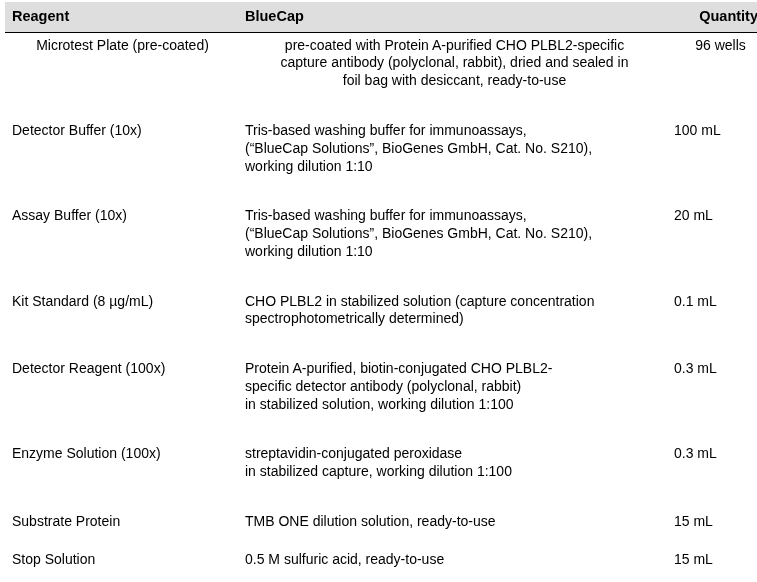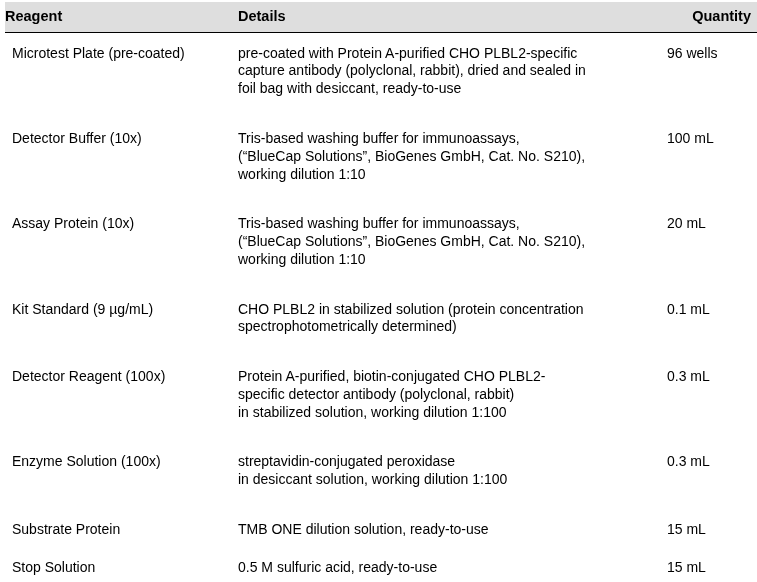--- a/index.html
+++ b/index.html
@@ -34,39 +34,40 @@
   }
   thead th {
     font-size: 14.5px;
     font-weight: bold;
     text-align: left;
     padding: 6px 0 7px 0;
     border-bottom: 1.6px solid #000000;
     vertical-align: bottom;
     line-height: 1.15;
   }
-  th.col-reagent { width: 227px; padding-left: 0; }
+  th.col-reagent { width: 227px; padding-left: 7px; }
   th.col-details { width: 427px; padding-left: 6px; }
   th.col-quantity {
     width: 86px;
     text-align: right;
     padding-right: 10px;
   }
 
   
   tbody td {
     font-size: 14px;
     line-height: 1.27;
     vertical-align: top;
     padding-top: 7px;
     padding-bottom: 25px;
     background: #ffffff;
   }
   tbody tr:first-child td {
-    padding-top: 12px;
+    padding-top: 4px;
+    text-align: center;
   }
   td.col-reagent {
     padding-left: 7px;
     padding-right: 6px;
   }
   td.col-details {
     padding-left: 6px;
     padding-right: 8px;
     white-space: pre-line;
     margin-left: 33px;
@@ -87,63 +88,63 @@
   }
 </style>
 </head>
 <body>
 
 <div class="kit-table-wrap">
   <table class="kit-table">
     <thead>
       <tr>
         <th class="col-reagent">Reagent</th>
-        <th class="col-details">Details</th>
+        <th class="col-details">BlueCap</th>
         <th class="col-quantity">Quantity</th>
       </tr>
     </thead>
     <tbody>
         <tr>
           <td class="col-reagent">Microtest Plate (pre-coated)</td>
           <td class="col-details">pre-coated with Protein A-purified CHO PLBL2-specific
 capture antibody (polyclonal, rabbit), dried and sealed in
 foil bag with desiccant, ready-to-use</td>
           <td class="col-quantity">96 wells</td>
         </tr>
         <tr>
           <td class="col-reagent">Detector Buffer (10x)</td>
           <td class="col-details">Tris-based washing buffer for immunoassays,
 (“BlueCap Solutions”, BioGenes GmbH, Cat. No. S210),
 working dilution 1:10</td>
           <td class="col-quantity">100 mL</td>
         </tr>
         <tr>
-          <td class="col-reagent">Assay Protein (10x)</td>
+          <td class="col-reagent">Assay Buffer (10x)</td>
           <td class="col-details">Tris-based washing buffer for immunoassays,
 (“BlueCap Solutions”, BioGenes GmbH, Cat. No. S210),
 working dilution 1:10</td>
           <td class="col-quantity">20 mL</td>
         </tr>
         <tr>
-          <td class="col-reagent">Kit Standard (9 µg/mL)</td>
-          <td class="col-details">CHO PLBL2 in stabilized solution (protein concentration
+          <td class="col-reagent">Kit Standard (8 µg/mL)</td>
+          <td class="col-details">CHO PLBL2 in stabilized solution (capture concentration
 spectrophotometrically determined)</td>
           <td class="col-quantity">0.1 mL</td>
         </tr>
         <tr>
           <td class="col-reagent">Detector Reagent (100x)</td>
           <td class="col-details">Protein A-purified, biotin-conjugated CHO PLBL2-
 specific detector antibody (polyclonal, rabbit)
 in stabilized solution, working dilution 1:100</td>
           <td class="col-quantity">0.3 mL</td>
         </tr>
         <tr>
           <td class="col-reagent">Enzyme Solution (100x)</td>
           <td class="col-details">streptavidin-conjugated peroxidase
-in desiccant solution, working dilution 1:100</td>
+in stabilized capture, working dilution 1:100</td>
           <td class="col-quantity">0.3 mL</td>
         </tr>
         <tr class="row-compact">
           <td class="col-reagent">Substrate Protein</td>
           <td class="col-details">TMB ONE dilution solution, ready-to-use</td>
           <td class="col-quantity">15 mL</td>
         </tr>
         <tr class="row-compact row-last">
           <td class="col-reagent">Stop Solution</td>
           <td class="col-details">0.5 M sulfuric acid, ready-to-use</td>

